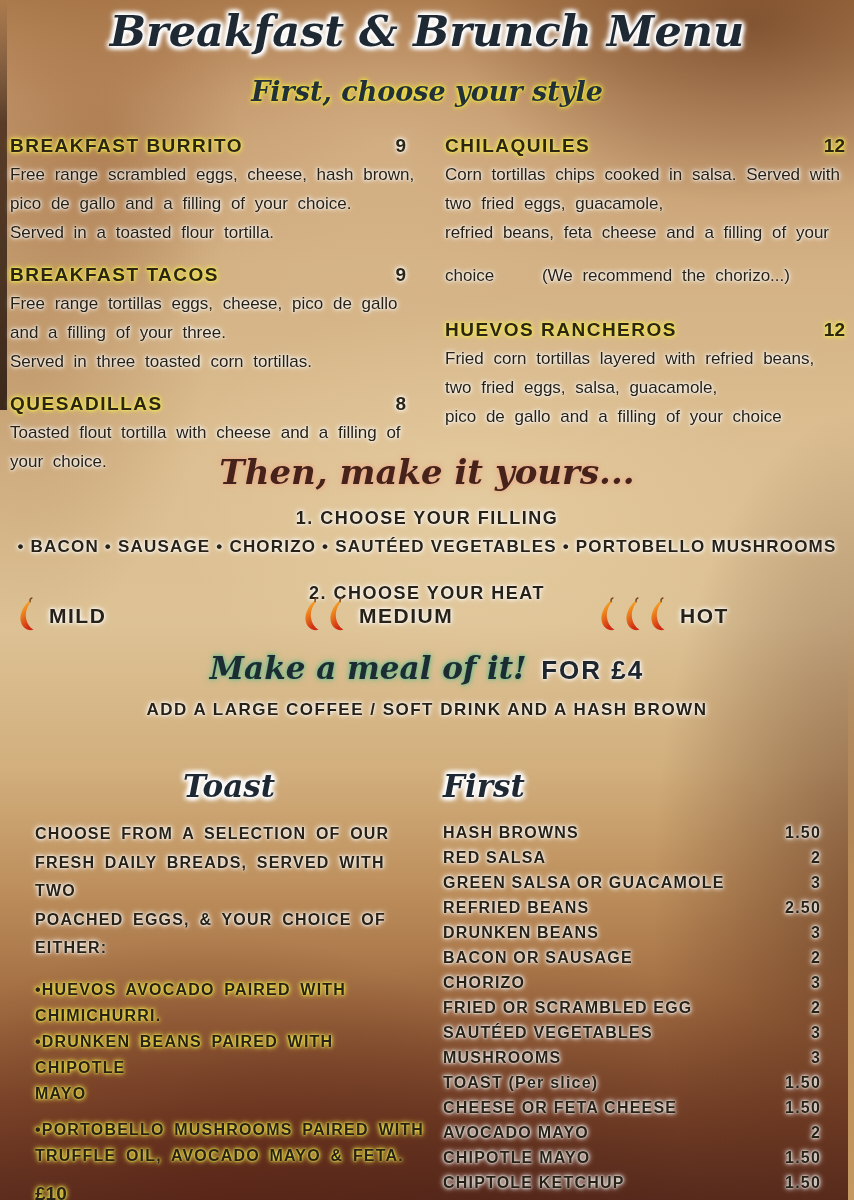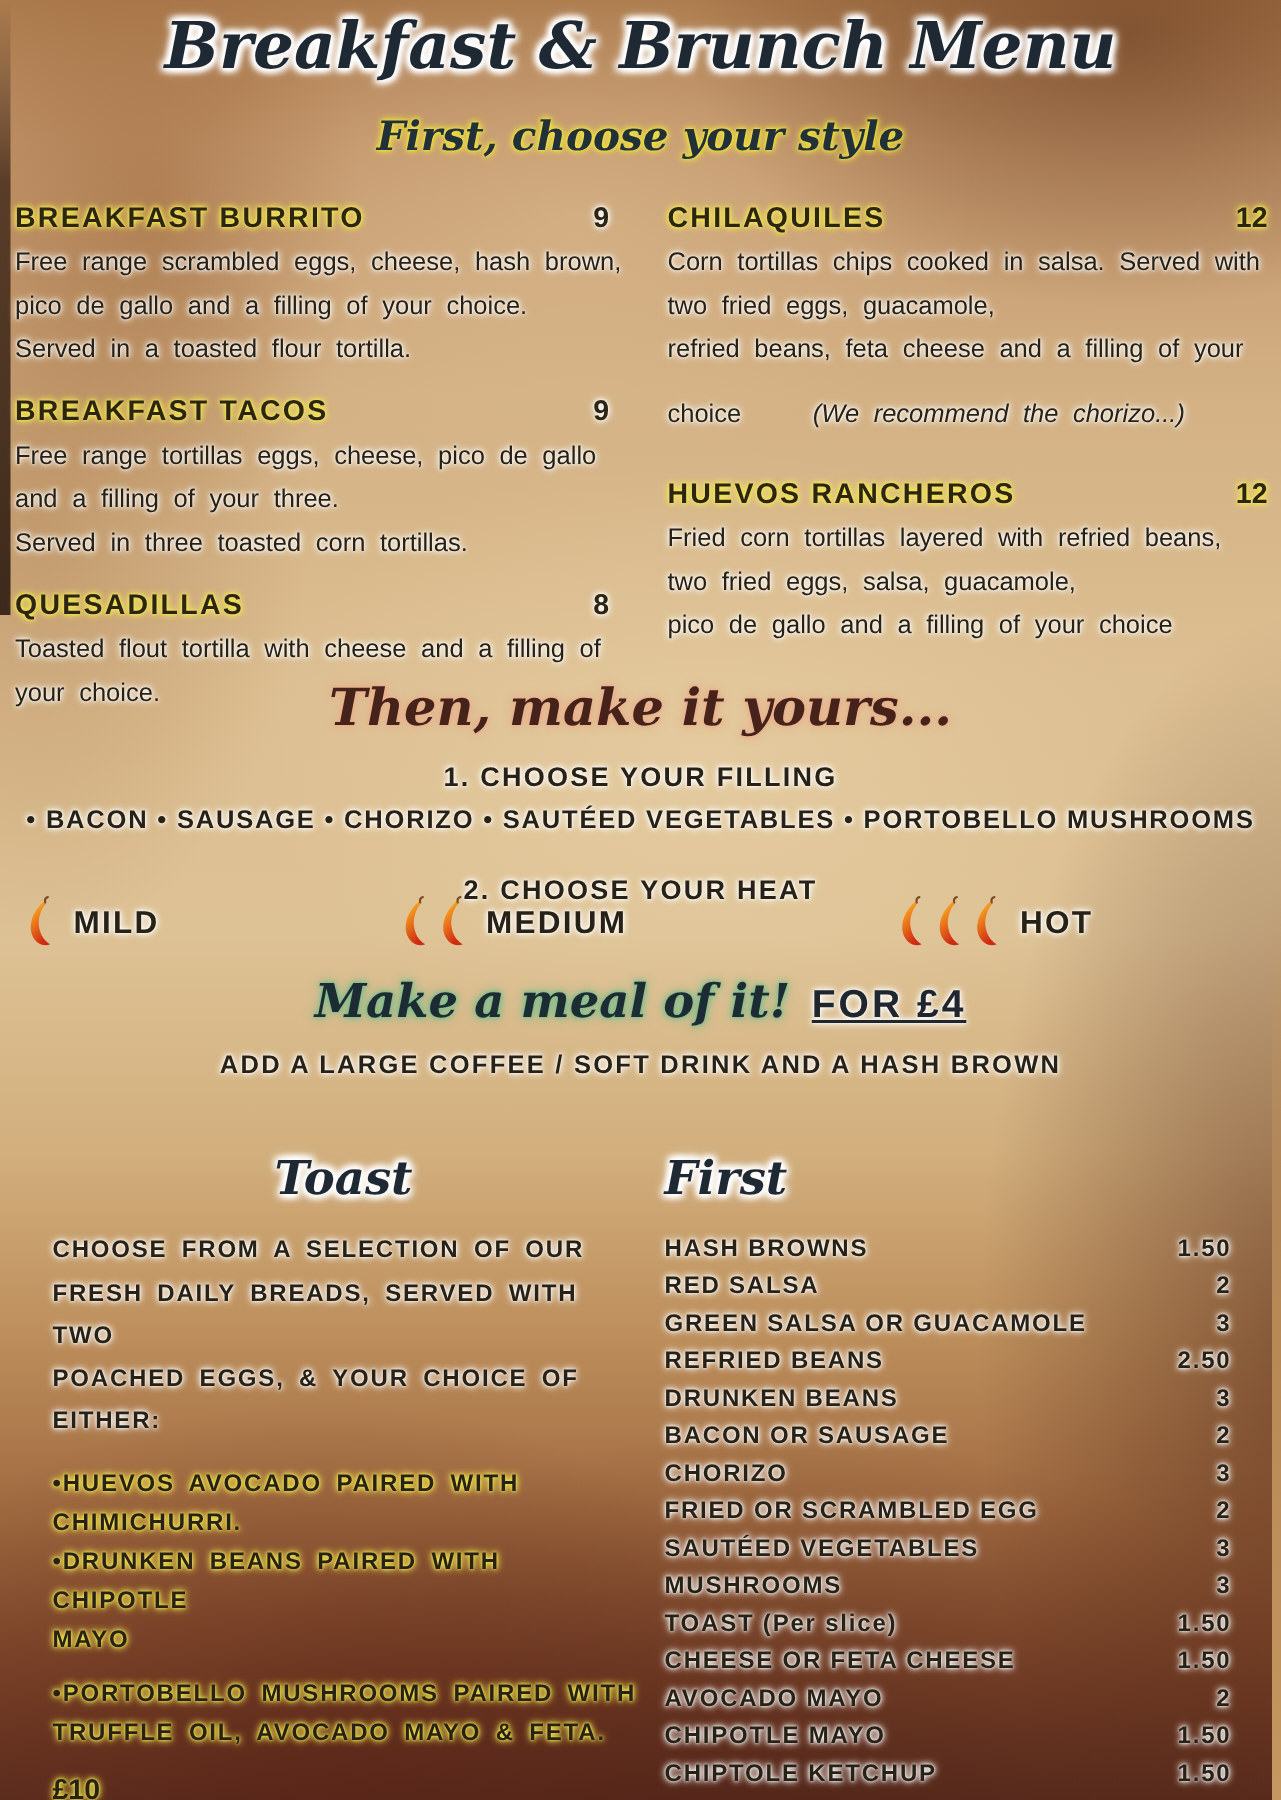--- a/index.html
+++ b/index.html
@@ -40,37 +40,37 @@
 
   .col-left{position:absolute;left:10px;top:126px;width:414px;padding-top:6px;}
   .col-right{position:absolute;left:445px;top:126px;width:400px;padding-top:6px;}
   .item{margin-bottom:14px;}
   .item-head{display:flex;justify-content:space-between;align-items:baseline;font-size:19px;line-height:28px;}
   .col-left .item-head{padding-right:18px;gap:33px;}
   .item-name{letter-spacing:1.5px;font-weight:700;color:#2c2514;}
   .item-price{font-weight:700;color:#2c2514;}
   .desc{font-size:17px;line-height:29px;color:#272015;word-spacing:5px;}
   .desc-tail{margin-top:14px;font-size:17px;line-height:29px;word-spacing:5px;}
-  .desc-tail .it{font-style:italic;padding-left:38px;}
+  .desc-tail .it{padding-left:38px;}
 
   .customize{position:absolute;left:0;top:448px;width:100%;text-align:center;}
   .customize-script{font-size:34px;line-height:48px;}
   .step{font-size:18px;letter-spacing:1.5px;margin-top:12px;}
   .fillings{font-size:17px;letter-spacing:1.2px;margin-top:8px;}
   .step2{margin-top:26px;}
 
   .heat-row{position:absolute;left:0;top:596px;width:100%;height:56px;}
   .heat{position:absolute;display:flex;align-items:center;gap:4px;}
-  .heat-mild{left:16px;} .heat-medium{left:266px;align-items:center;} .heat-hot{left:597px;}
+  .heat-mild{left:16px;} .heat-medium{left:301px;align-items:center;} .heat-hot{left:597px;}
   .heat-label{font-size:21px;letter-spacing:1.5px;margin-left:8px;}
   .chili{display:inline-block;}
 
   .meal{position:absolute;left:0;top:650px;width:100%;text-align:center;}
   .meal-script{font-size:31px;}
-  .meal-price{font-size:26px;letter-spacing:2px;margin-left:10px;color:#20262e;text-decoration:underline;}
+  .meal-price{font-size:26px;letter-spacing:2px;margin-left:10px;color:#20262e;}
   .meal-sub{font-size:17px;letter-spacing:1.5px;margin-top:14px;}
 
   .toast-head{position:absolute;left:183px;top:768px;font-size:31px;}
   .extras-head{position:absolute;left:443px;top:768px;font-size:31px;}
 
   .toast-body{position:absolute;left:35px;top:820px;width:392px;}
   .toast-intro{font-size:16px;line-height:28.5px;letter-spacing:1.2px;word-spacing:4px;font-weight:700;}
   .toast-opts{margin-top:14px;font-size:16px;line-height:26px;letter-spacing:1.2px;word-spacing:4px;font-weight:700;}
   .toast-opts2{margin-top:10px;font-size:16px;line-height:26px;letter-spacing:1.2px;word-spacing:4px;font-weight:700;}
   .toast-price{margin-top:14px;font-size:19px;font-weight:700;}

